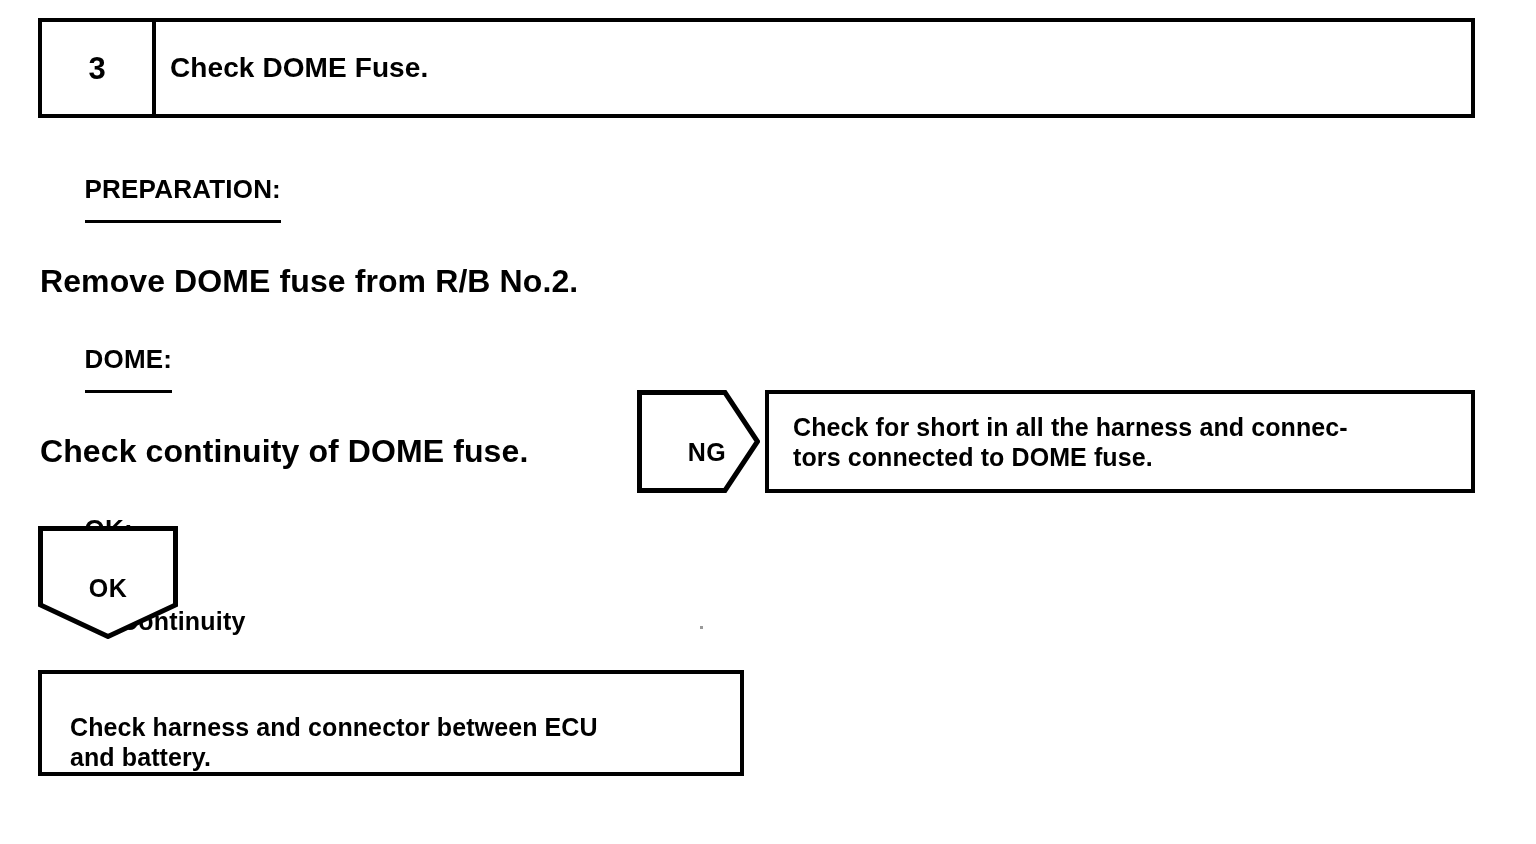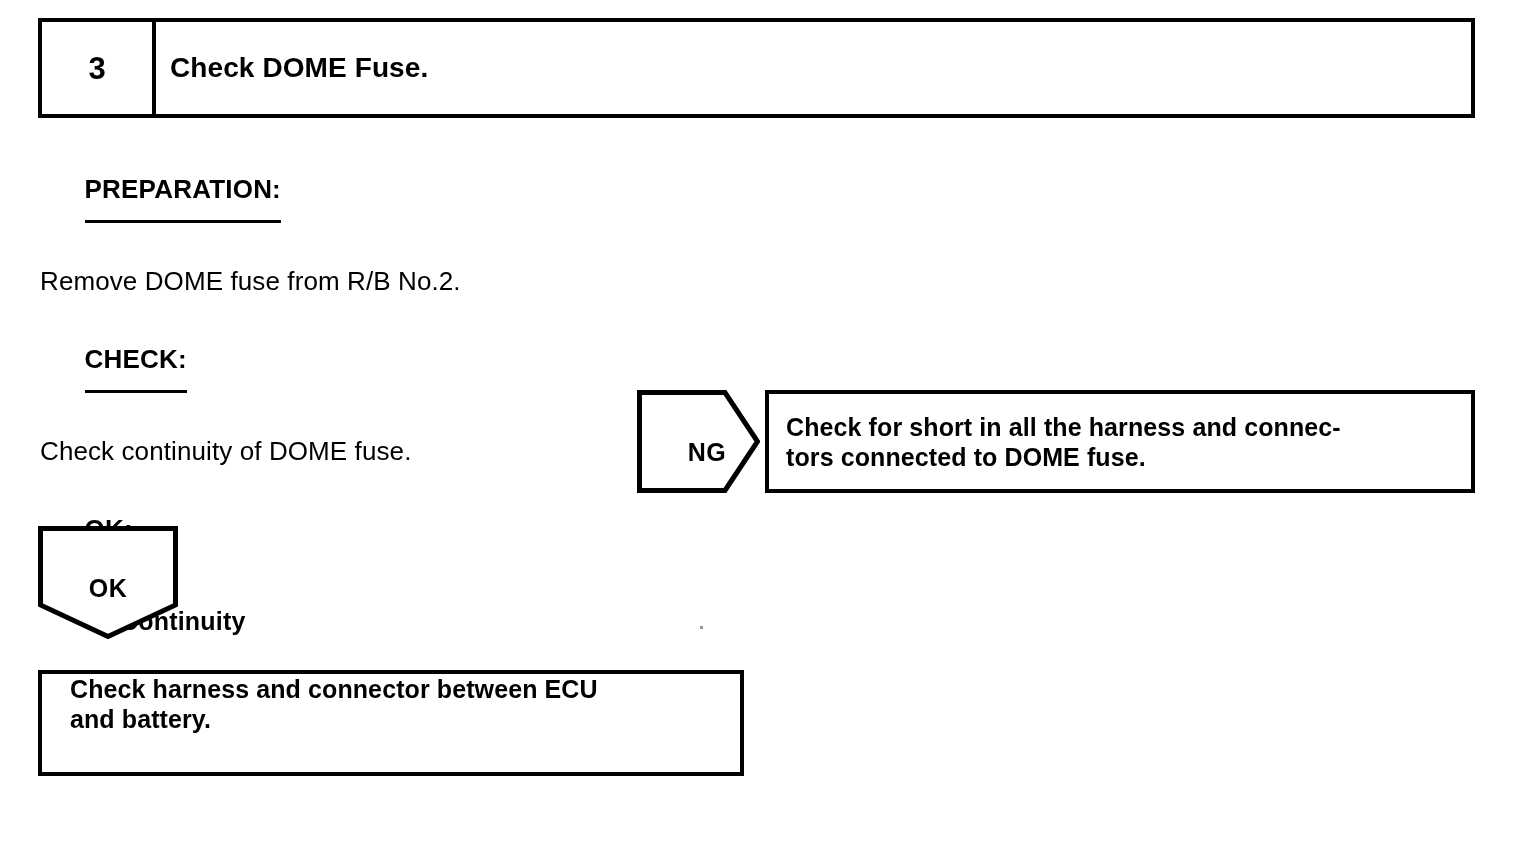--- a/index.html
+++ b/index.html
@@ -85,22 +85,22 @@
     font-weight: bold;
     letter-spacing: 0.2px;
   }
   .instr-heading span.ul {
     border-bottom: 3px solid #000;
     padding-bottom: 16px;
     display: inline-block;
     line-height: 30px;
   }
   .instr-body {
-    font-size: 26px;
-    font-weight: normal;
+    font-size: 32px;
+    font-weight: bold;
     letter-spacing: 0.1px;
   }
   .instr-indent {
     font-size: 25px;
     font-weight: bold;
     padding-left: 80px;
     letter-spacing: 0.2px;
   }
 
   
@@ -134,21 +134,21 @@
     top: 390px;
     width: 710px;
     height: 103px;
     border: 4px solid #000;
     box-sizing: border-box;
     background: #fff;
     display: flex;
     align-items: center;
   }
   .ng-result-text {
-    padding-left: 17px;
+    padding-left: 24px;
     padding-right: 6px;
     font-size: 25px;
     font-weight: bold;
     line-height: 30px;
     letter-spacing: 0.1px;
   }
 
   
   .ok-arrow {
     position: absolute;
@@ -178,21 +178,21 @@
   .final-box {
     position: absolute;
     left: 38px;
     top: 670px;
     width: 706px;
     height: 106px;
     border: 4px solid #000;
     box-sizing: border-box;
     background: #fff;
     display: flex;
-    align-items: flex-start;
+    align-items: flex-end;
   }
   .final-text {
     padding-left: 28px;
     padding-right: 10px;
     font-size: 25px;
     font-weight: bold;
     line-height: 30px;
     letter-spacing: 0.1px;
   }
 
@@ -219,21 +219,21 @@
       <span>Check DOME Fuse.</span>
     </div>
   </div>
 
   <div class="instructions">
     <div class="instr-line instr-heading">
       <span class="ul">PREPARATION:</span>
     </div>
     <div class="instr-line instr-body">Remove DOME fuse from R/B No.2.</div>
     <div class="instr-line instr-heading">
-      <span class="ul">CHECK:</span>
+      <span class="ul">DOME:</span>
     </div>
     <div class="instr-line instr-body">Check continuity of DOME fuse.</div>
     <div class="instr-line instr-heading">
       <span class="ul">OK:</span>
     </div>
     <div class="instr-line instr-indent">Continuity</div>
   </div>
 
   <div class="ng-arrow">
     <svg width="123" height="103" viewBox="0 0 123 103">

